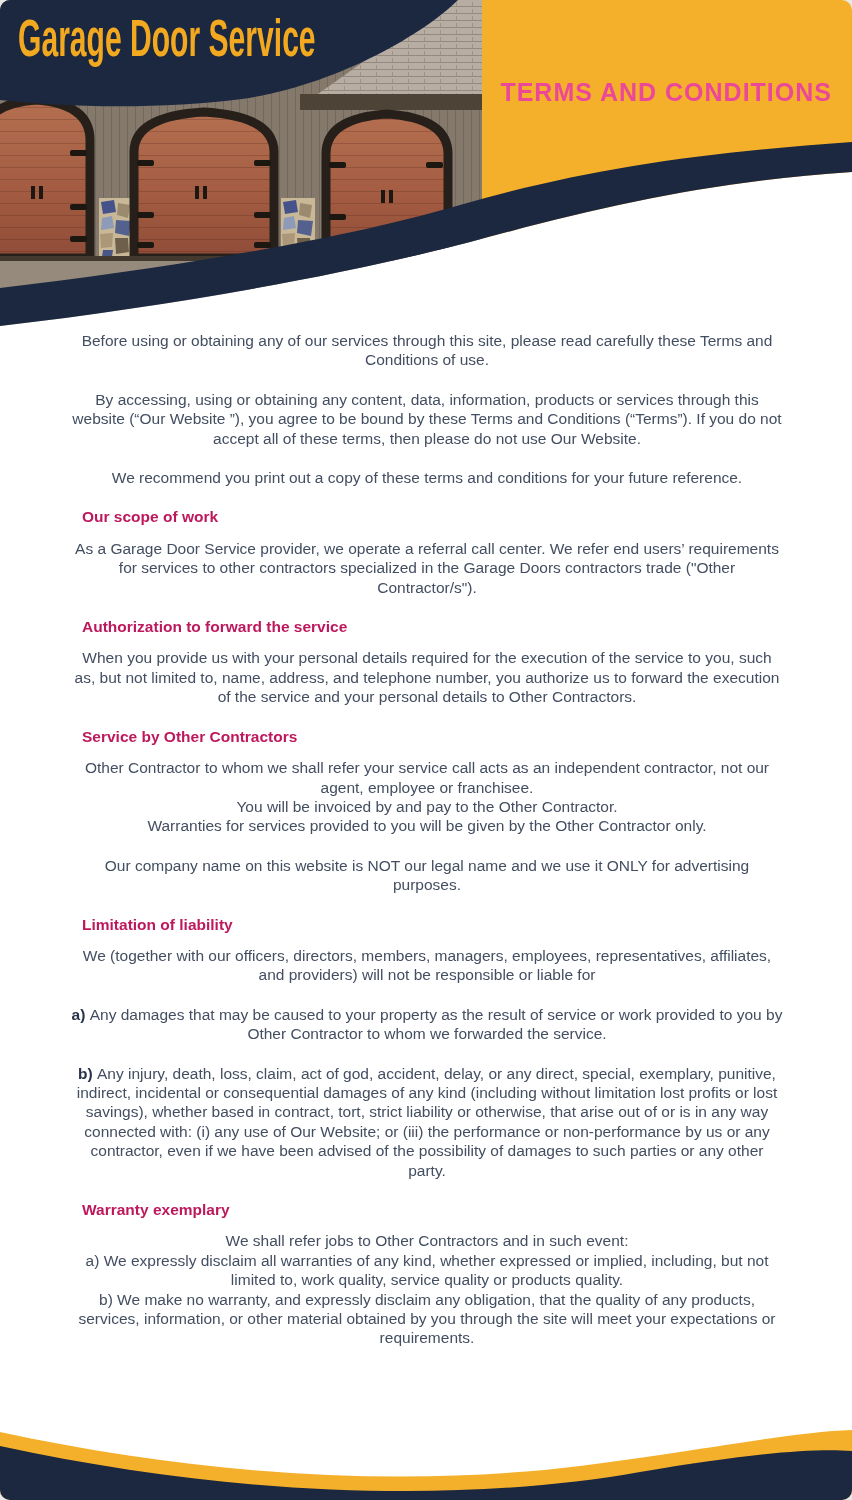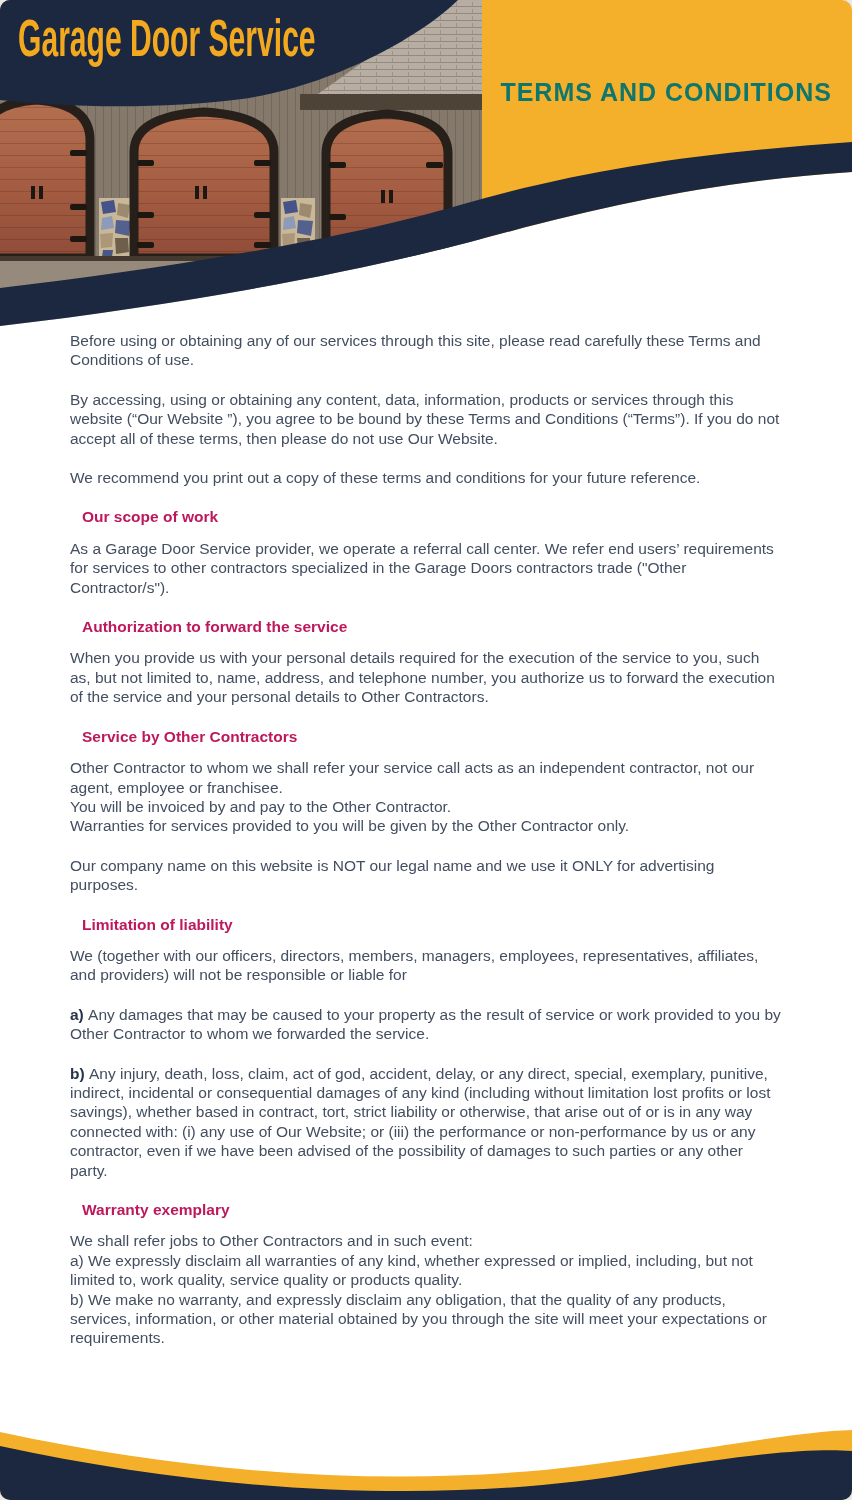--- a/index.html
+++ b/index.html
@@ -17,35 +17,35 @@
   .logo{
     position:absolute;left:18px;top:12px;
     font-size:47px;font-weight:bold;line-height:1;
     color:#f2a91f;white-space:nowrap;
     transform:scale(0.64,1.10);transform-origin:0 0;
     letter-spacing:0px;
   }
   .banner-title{
     position:absolute;right:20px;top:79px;
     font-size:25px;font-weight:800;line-height:1;
-    color:#0f766e;letter-spacing:1px;white-space:nowrap;
+    color:#ec4899;letter-spacing:1px;white-space:nowrap;
     transform:scaleY(1.04);transform-origin:100% 0;
   }
   
   .content{
     position:absolute;left:70px;top:331px;width:714px;
     color:#434e61;font-size:15.5px;line-height:19.4px;
   }
   .sec{margin:0;}
   .sec + .sec{margin-top:20px;}
   .sec-h{
     margin:12px;font-size:15.5px;line-height:19.4px;
     font-weight:bold;color:#be185d;
   }
-  .sec-p{margin:0;white-space:pre-line;}
+  .sec-p{margin:0;white-space:pre-line;text-align:center;}
   .sec-p b{color:#273349;}
   
   .footer-svg{position:absolute;left:0;bottom:0;display:block;}
 </style>
 </head>
 <body>
 
 <div class="page">
 
   <header class="header">

